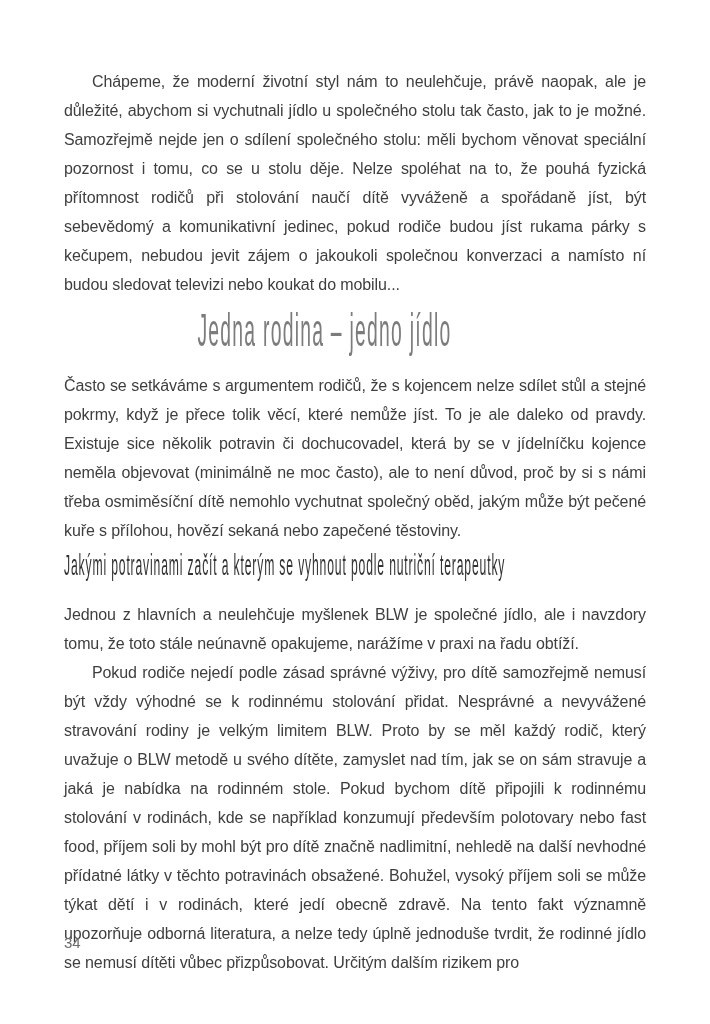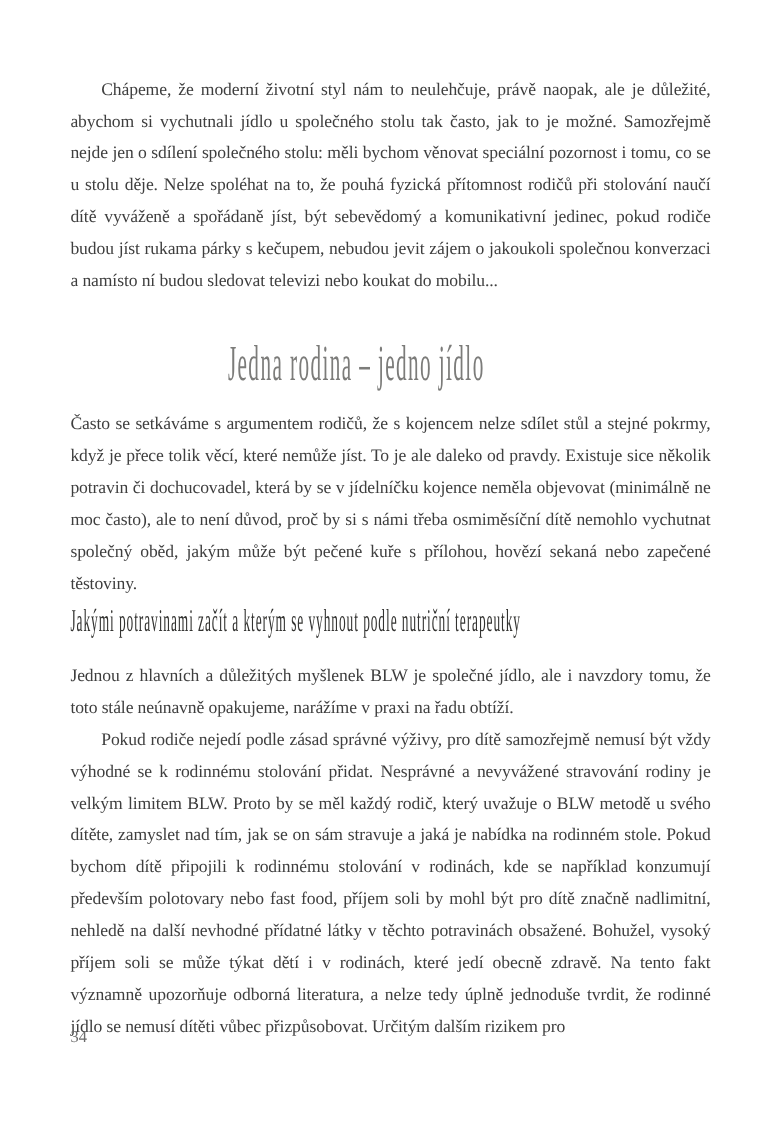--- a/index.html
+++ b/index.html
@@ -3,21 +3,21 @@
 <meta charset="utf-8">
 <style>
   html, body { margin: 0; padding: 0; background: #ffffff; }
 
   .page {
     position: relative;
     width: 710px;
     height: 1024px;
     background: #ffffff;
     overflow: hidden;
-    font-family: Liberation Serif, serif;
+    font-family: Liberation Sans, sans-serif;
   }
 
   
   .body-para {
     position: absolute;
     left: 64px;
     width: 582px;
     margin: 0;
     font-size: 16px;
     line-height: 29px;
@@ -85,19 +85,19 @@
   <div class="chapter-heading-wrap">
     <span class="chapter-heading-text">Jedna rodina – jedno jídlo</span>
   </div>
 
   <p class="body-para" style="top: 371px;">Často se setkáváme s argumentem rodičů, že s kojencem nelze sdílet stůl a stejné pokrmy, když je přece tolik věcí, které nemůže jíst. To je ale daleko od pravdy. Existuje sice několik potravin či dochucovadel, která by se v jídelníčku kojence neměla objevovat (minimálně ne moc často), ale to není důvod, proč by si s námi třeba osmiměsíční dítě nemohlo vychutnat společný oběd, jakým může být pečené kuře s přílohou, hovězí sekaná nebo zapečené těstoviny.</p>
 
   <div class="section-subheading-wrap">
     <span class="section-subheading-text">Jakými potravinami začít a kterým se vyhnout podle nutriční terapeutky</span>
   </div>
 
-  <p class="body-para" style="top: 600px;">Jednou z hlavních a důležitých myšlenek BLW je společné jídlo, ale i navzdory tomu, že toto stále neúnavně opakujeme, narážíme v praxi na řadu obtíží.</p>
+  <p class="body-para" style="top: 600px;">Jednou z hlavních a neulehčuje myšlenek BLW je společné jídlo, ale i navzdory tomu, že toto stále neúnavně opakujeme, narážíme v praxi na řadu obtíží.</p>
 
   <p class="body-para para-indent" style="top: 658px;">Pokud rodiče nejedí podle zásad správné výživy, pro dítě samozřejmě nemusí být vždy výhodné se k rodinnému stolování přidat. Nesprávné a nevyvážené stravování rodiny je velkým limitem BLW. Proto by se měl každý rodič, který uvažuje o BLW metodě u svého dítěte, zamyslet nad tím, jak se on sám stravuje a jaká je nabídka na rodinném stole. Pokud bychom dítě připojili k rodinnému stolování v rodinách, kde se například konzumují především polotovary nebo fast food, příjem soli by mohl být pro dítě značně nadlimitní, nehledě na další nevhodné přídatné látky v těchto potravinách obsažené. Bohužel, vysoký příjem soli se může týkat dětí i v rodinách, které jedí obecně zdravě. Na tento fakt významně upozorňuje odborná literatura, a nelze tedy úplně jednoduše tvrdit, že rodinné jídlo se nemusí dítěti vůbec přizpůsobovat. Určitým dalším rizikem pro</p>
 
   <div class="page-number">34</div>
 
 </div>
 
 </body></html>

